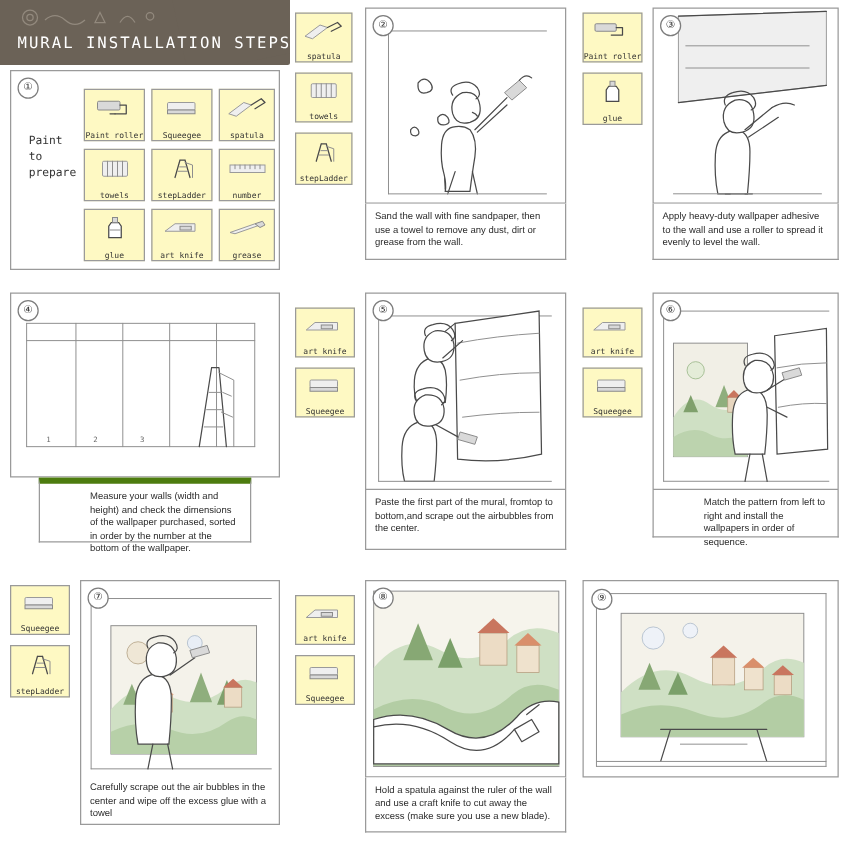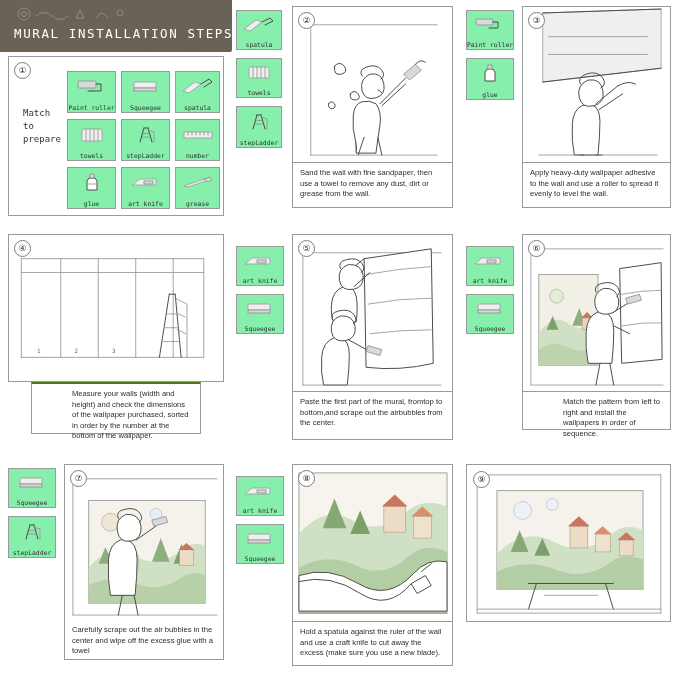--- a/index.html
+++ b/index.html
@@ -51,21 +51,21 @@
   }
   .caption{
     position:absolute;border:1px solid #9a9a9a;border-top:none;background:#fff;
     box-sizing:border-box;padding:5px 7px 4px 7px;
     font-size:7.6px;line-height:10.6px;color:#2c2c2c;
     font-family:"Liberation Sans", sans-serif;
   }
 
   
   .chip{
-    position:absolute;border:1px solid #9a9a9a;background:#86efac;box-sizing:border-box;
+    position:absolute;border:1px solid #9a9a9a;background:#fef9c3;box-sizing:border-box;
     display:flex;flex-direction:column;align-items:center;justify-content:flex-start;
   }
   .chip .lbl{
     font-size:6.4px;color:#333;margin-top:2px;white-space:nowrap;
     font-family:"DejaVu Sans Mono", monospace;
   }
   .chip .art{flex:1;display:flex;align-items:center;justify-content:center;width:100%;}
   .chip.lbl-below{justify-content:flex-end;}
   .chip.lbl-below .art{order:1;}
   .chip.lbl-below .lbl{order:2;margin-bottom:2px;}
@@ -104,21 +104,21 @@
     <div class="banner-title">MURAL INSTALLATION STEPS</div>
   </div>
 
   <div class="grid">
 
     <div class="cell" style="left:0;top:50px;width:216px;height:160px;">
       <div class="panel" style="left:0;top:0;width:216px;height:160px;">
         <div class="stepnum" style="left:5px;top:5px;">①</div>
 
         <div class="prep-text" style="left:14px;top:50px;">
-          <div>Match</div>
+          <div>Paint</div>
           <div>to</div>
           <div>prepare</div>
         </div>
 
         <div class="chip lbl-below" style="left:58px;top:14px;width:49px;height:42px;">
           <div class="lbl" style="margin-top:3px;margin-bottom:0;">Paint roller</div>
           <div class="art">
             <svg width="40" height="20" viewBox="0 0 40 20">
               <rect class="gray" x="6" y="4" width="18" height="7" rx="1"></rect>
               <path class="ln" d="M24 7 h5 v7 h-9"></path>
@@ -318,21 +318,21 @@
           <text class="mutedtext" x="28" y="120">1</text>
           <text class="mutedtext" x="66" y="120">2</text>
           <text class="mutedtext" x="104" y="120">3</text>
 
           <path class="ln" d="M152 124 L162 60 M174 124 L168 60 M162 60 h6"></path>
           <path class="ln-l" d="M156 108 h15 M158 94 h12 M160 80 h10"></path>
           <path class="ln-l" d="M168 64 l12 6 v54"></path>
           <path class="ln-l" d="M171 80 l7 3 M170 96 l9 4"></path>
         </svg>
       </div>
-      <div class="caption" style="left:23px;top:148px;width:170px;height:52px;border-top:2px solid #4d7c0f;padding-left:40px;">Measure your walls (width and height) and check the dimensions of the wallpaper purchased, sorted in order by the number at the bottom of the wallpaper.</div>
+      <div class="caption" style="left:23px;top:148px;width:170px;height:52px;border-top:5px solid #4d7c0f;padding-left:40px;">Measure your walls (width and height) and check the dimensions of the wallpaper purchased, sorted in order by the number at the bottom of the wallpaper.</div>
     </div>
 
     <div class="cell" style="left:228px;top:228px;width:217px;height:215px;">
       <div class="chip lbl-below" style="left:0;top:12px;width:48px;height:40px;">
         <div class="lbl" style="margin-top:3px;margin-bottom:0;">art knife</div>
         <div class="art">
           <svg width="38" height="16" viewBox="0 0 38 16">
             <path class="lightgray" d="M4 11 l7 -6 h18 v6 z"></path>
             <rect class="gray" x="16" y="7" width="9" height="3"></rect>
           </svg>

